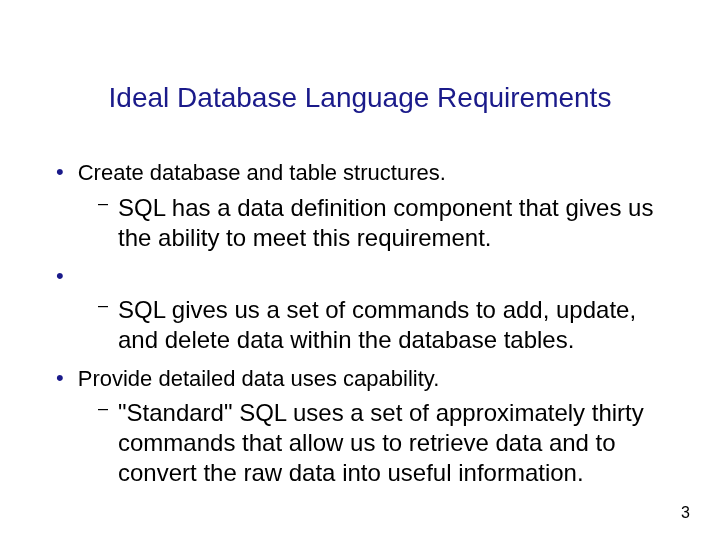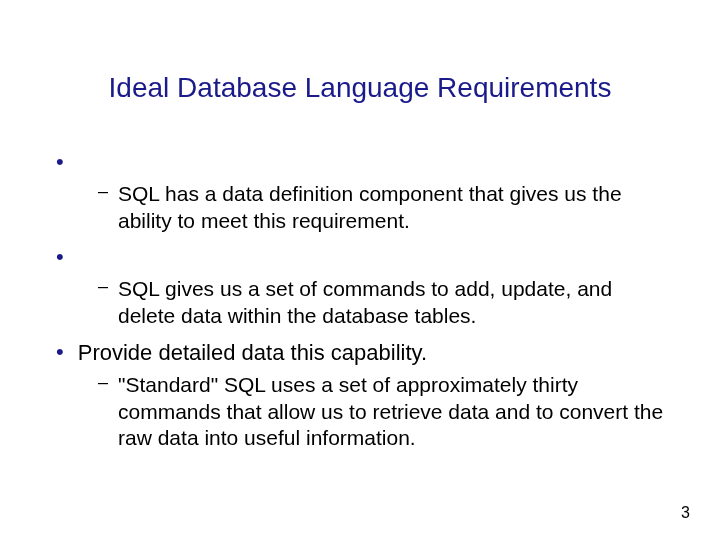--- a/index.html
+++ b/index.html
@@ -17,21 +17,21 @@
     }
     .slide {
       padding: 40px 50px 20px 50px;
     }
     .title {
       color: #1a1a8a;
       font-size: 28px;
       font-weight: normal;
       text-align: center;
       margin-bottom: 45px;
-      margin-top: 32px;
+      margin-top: 42px;
       font-family: Verdana, Geneva, sans-serif;
     }
     .bullet-list {
       list-style: none;
       padding-left: 6px;
     }
     .bullet-item {
       margin-bottom: 4px;
     }
     .bullet-main {
@@ -64,21 +64,21 @@
     }
     .sub-dash {
       color: #000000;
       font-size: 18px;
       margin-right: 10px;
       flex-shrink: 0;
       font-family: Arial, sans-serif;
     }
     .sub-text {
       color: #000000;
-      font-size: 21px;
+      font-size: 24px;
       line-height: 1.25;
       font-family: Arial, Helvetica, sans-serif;
     }
     .page-number {
       position: absolute;
       bottom: 18px;
       right: 30px;
       color: #000000;
       font-size: 16px;
       font-family: Arial, sans-serif;
@@ -87,20 +87,21 @@
 </head>
 <body>
 
 <div class="slide">
   <h1 class="title">Ideal Database Language Requirements</h1>
 
   <ul class="bullet-list">
     <li class="bullet-item">
       <div class="bullet-main">
         <span class="bullet-dot">•</span>
+        <span class="bullet-text">Create database and table structures.</span>
       </div>
       <ul class="sub-list">
         <li class="sub-item">
           <span class="sub-dash">–</span>
           <span class="sub-text">SQL has a data definition component that gives us the ability to meet this requirement.</span>
         </li>
       </ul>
     </li>
 
     <li class="bullet-item">
@@ -111,21 +112,21 @@
         <li class="sub-item">
           <span class="sub-dash">–</span>
           <span class="sub-text">SQL gives us a set of commands to add, update, and delete data within the database tables.</span>
         </li>
       </ul>
     </li>
 
     <li class="bullet-item">
       <div class="bullet-main">
         <span class="bullet-dot">•</span>
-        <span class="bullet-text">Provide detailed data this capability.</span>
+        <span class="bullet-text">Provide detailed data uses capability.</span>
       </div>
       <ul class="sub-list">
         <li class="sub-item">
           <span class="sub-dash">–</span>
           <span class="sub-text">"Standard" SQL uses a set of approximately thirty commands that allow us to retrieve data and to convert the raw data into useful information.</span>
         </li>
       </ul>
     </li>
   </ul>
 </div>

